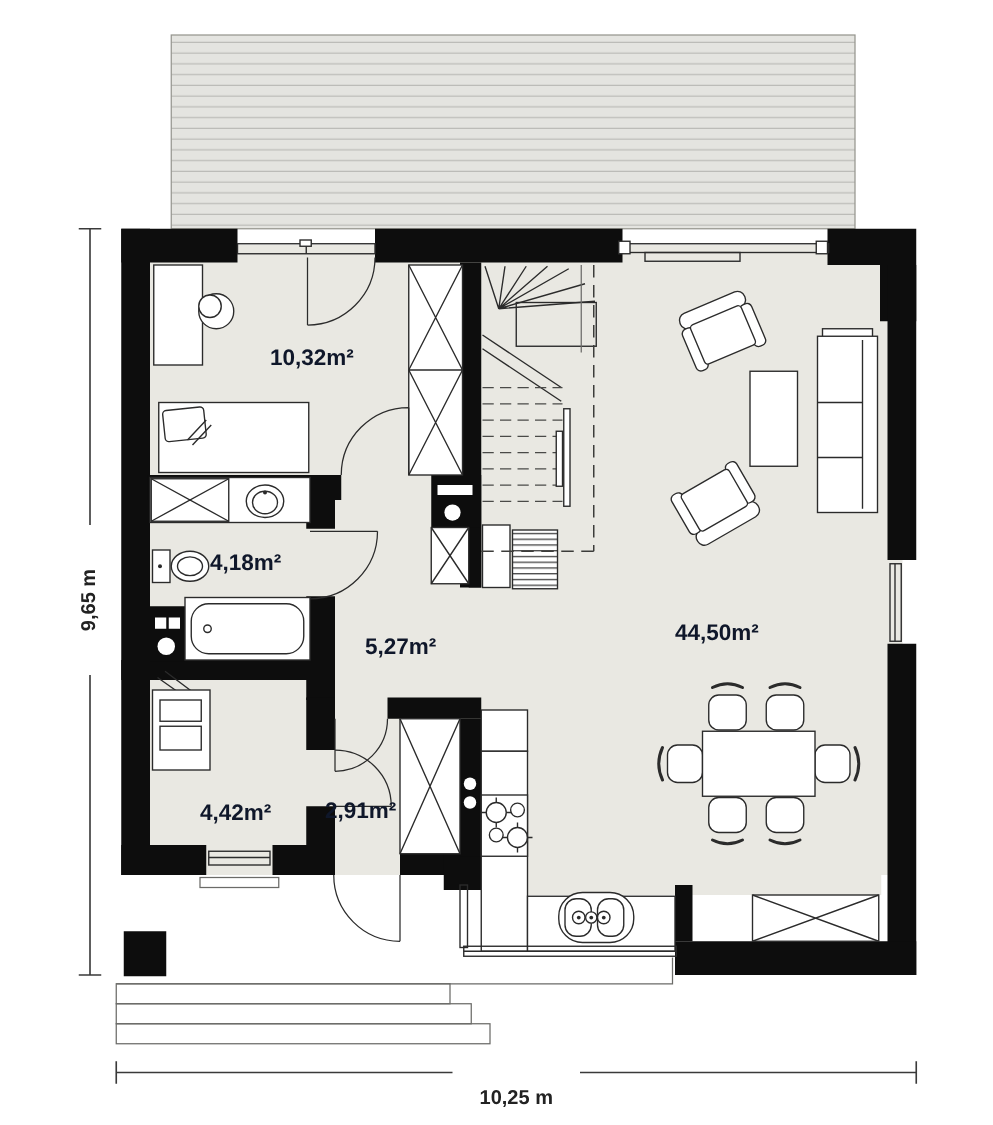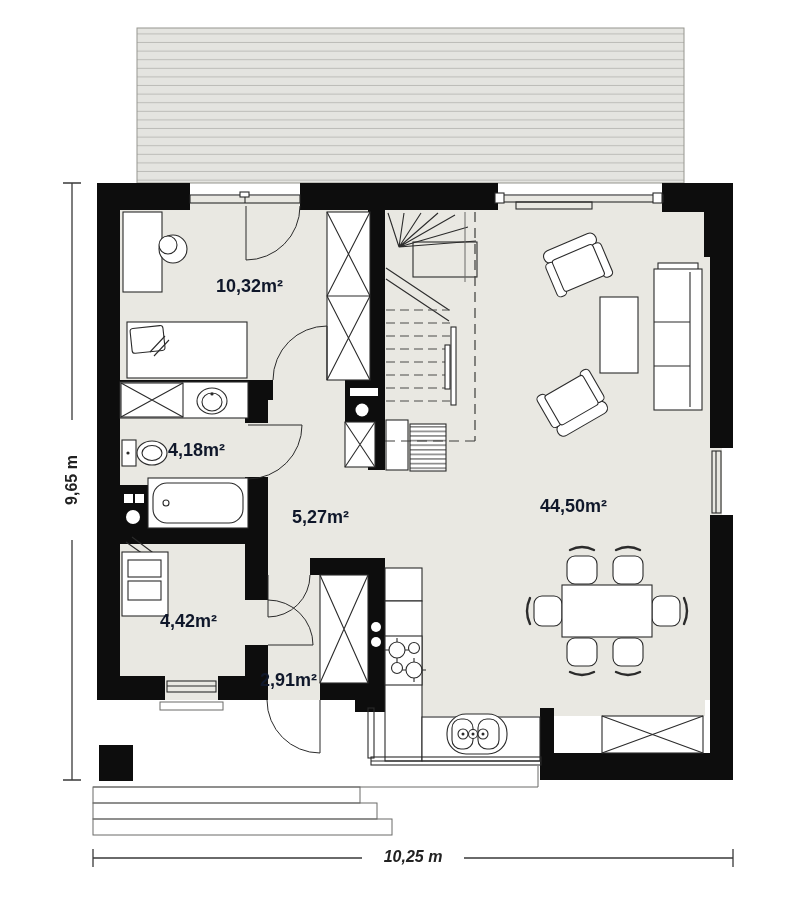--- a/index.html
+++ b/index.html
@@ -15,26 +15,26 @@
   .dash{stroke:#3c3c3a;stroke-width:1.2;fill:none;stroke-dasharray:10 6;}
   .tread{stroke:#4a4a48;stroke-width:1;fill:none;stroke-dasharray:9 5;}
   .dim{stroke:var(--dim-line,#3a3a3a);stroke-width:1.3;fill:none;}
   .chairback{stroke:#2b2b2b;stroke-width:2.4;fill:none;stroke-linecap:round;}
   .wdot{fill:#fff;}
   .lbl{position:absolute;font-weight:700;font-size:18px;color:#0f172a;white-space:nowrap;}
   .dimlbl{position:absolute;font-weight:700;font-size:16px;color:#222;background:#fff;
           text-align:center;white-space:nowrap;}
   #dim-h{left:12px;top:470px;width:120px;height:20px;line-height:20px;
          transform:rotate(-90deg);transform-origin:center;}
-  #dim-w{left:363px;top:847px;width:100px;height:20px;line-height:20px;font-style:italic;}
+  #dim-w{left:363px;top:869px;width:100px;height:20px;line-height:20px;}
   #lbl-bedroom{left:216px;top:276px;}
   #lbl-bathroom{left:168px;top:440px;}
   #lbl-hall{left:292px;top:507px;}
-  #lbl-utility{left:160px;top:611px;}
-  #lbl-entry{left:260px;top:670px;}
+  #lbl-utility{left:160px;top:640px;}
+  #lbl-entry{left:260px;top:638px;}
   #lbl-living{left:540px;top:480px;margin-top:16px;}
 </style>
 </head>
 <body>
 
 <div id="plan">
 <svg width="794" height="900" viewBox="0 0 794 900">
   <defs>
     <pattern id="roofHatch" width="8" height="8.6" patternUnits="userSpaceOnUse">
       <rect width="8" height="8.6" style="fill:var(--roof-fill,#e4e4e0)"></rect>

